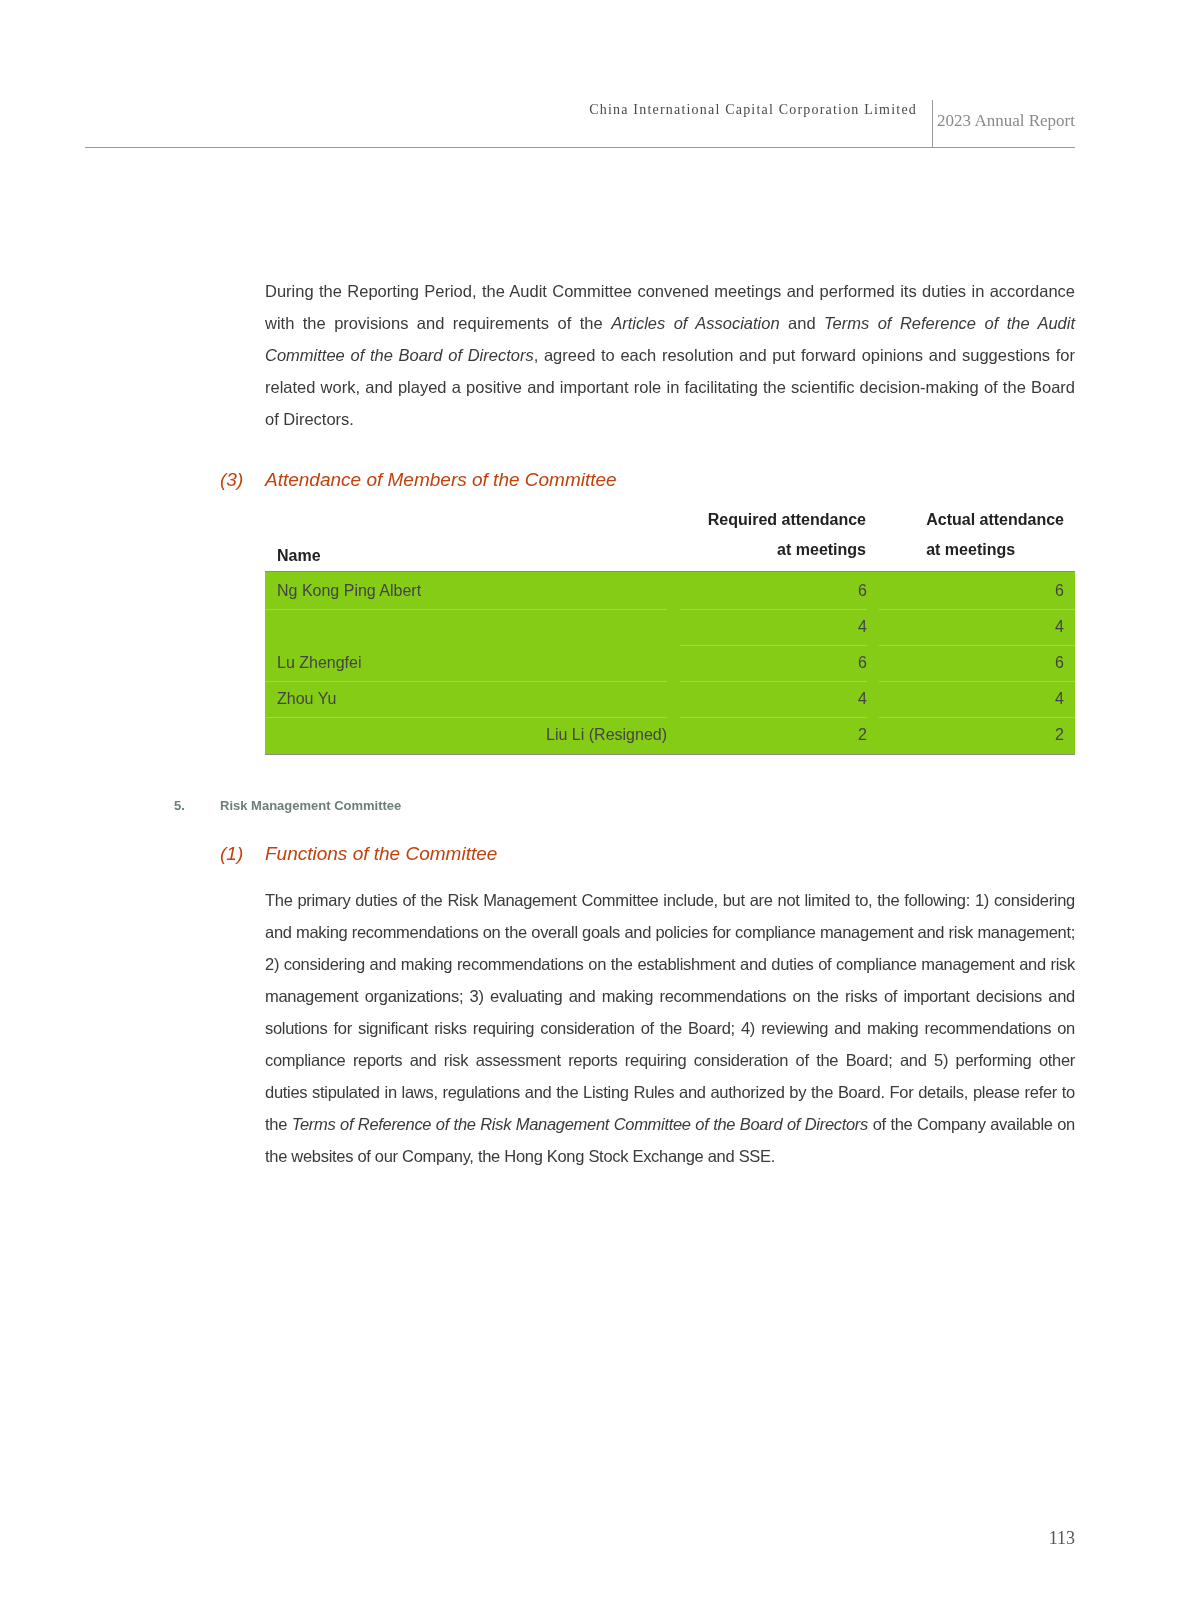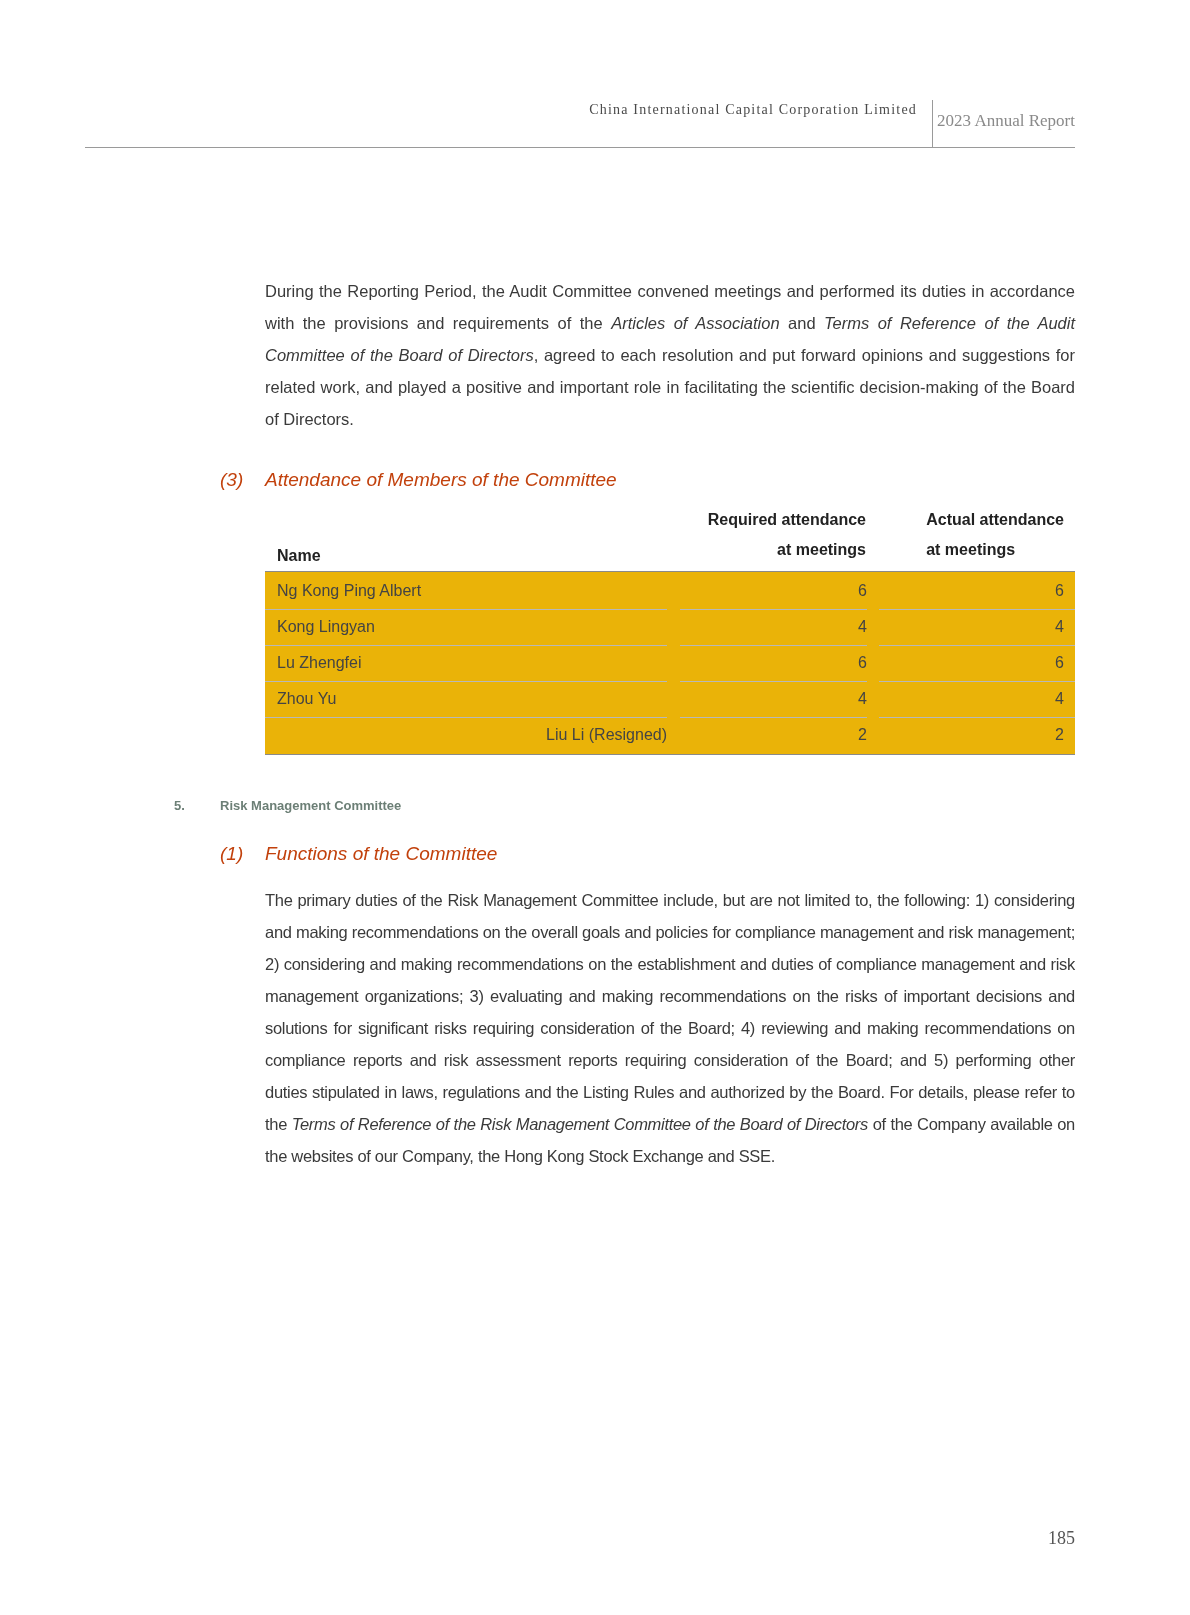--- a/index.html
+++ b/index.html
@@ -119,21 +119,21 @@
       margin-top: 37px;
     }
     .th-act {
       position: absolute;
       right: 11px;
       bottom: 6px;
       text-align: left;
       line-height: 30px;
     }
     .tbody {
-      background: #eab308;
+      background: #84cc16;
       border-bottom: 1.5px solid #8a8a8a;
     }
     .tr {
       position: relative;
       height: 36px;
       font-size: 16px;
       font-weight: 300;
       color: #444444;
     }
     .tr .td-name {
@@ -211,21 +211,20 @@
     </div>
   </div>
   <div class="tbody">
     <div style="height:2px"></div>
     <div class="tr">
       <div class="td-name">Ng Kong Ping Albert</div>
       <div class="td-req">6</div>
       <div class="td-act">6</div>
     </div>
     <div class="tr">
-      <div class="td-name">Kong Lingyan</div>
       <div class="td-req">4</div>
       <div class="td-act">4</div>
     </div>
     <div class="tr">
       <div class="td-name">Lu Zhengfei</div>
       <div class="td-req">6</div>
       <div class="td-act">6</div>
     </div>
     <div class="tr">
       <div class="td-name">Zhou Yu</div>
@@ -243,13 +242,13 @@
 <div class="section-heading">
   <span class="num">5.</span><span>Risk Management Committee</span>
 </div>
 
 <div class="subheading sub-1">
   <span class="num">(1)</span><span>Functions of the Committee</span>
 </div>
 
 <p class="para para-risk" style="margin:0"><span>The primary duties of the Risk Management Committee include, but are not limited to, the following: 1) considering and making recommendations on the overall goals and policies for compliance management and risk management; 2) considering and making recommendations on the establishment and duties of compliance management and risk management organizations; 3) evaluating and making recommendations on the risks of important decisions and solutions for significant risks requiring consideration of the Board; 4) reviewing and making recommendations on compliance reports and risk assessment reports requiring consideration of the Board; and 5) performing other duties stipulated in laws, regulations and the Listing Rules and authorized by the Board. For details, please refer to the </span><i>Terms of Reference of the Risk Management Committee of the Board of Directors</i><span> of the Company available on the websites of our Company, the Hong Kong Stock Exchange and SSE.</span></p>
 
-<div class="page-number">185</div>
+<div class="page-number">113</div>
 
 </body></html>

